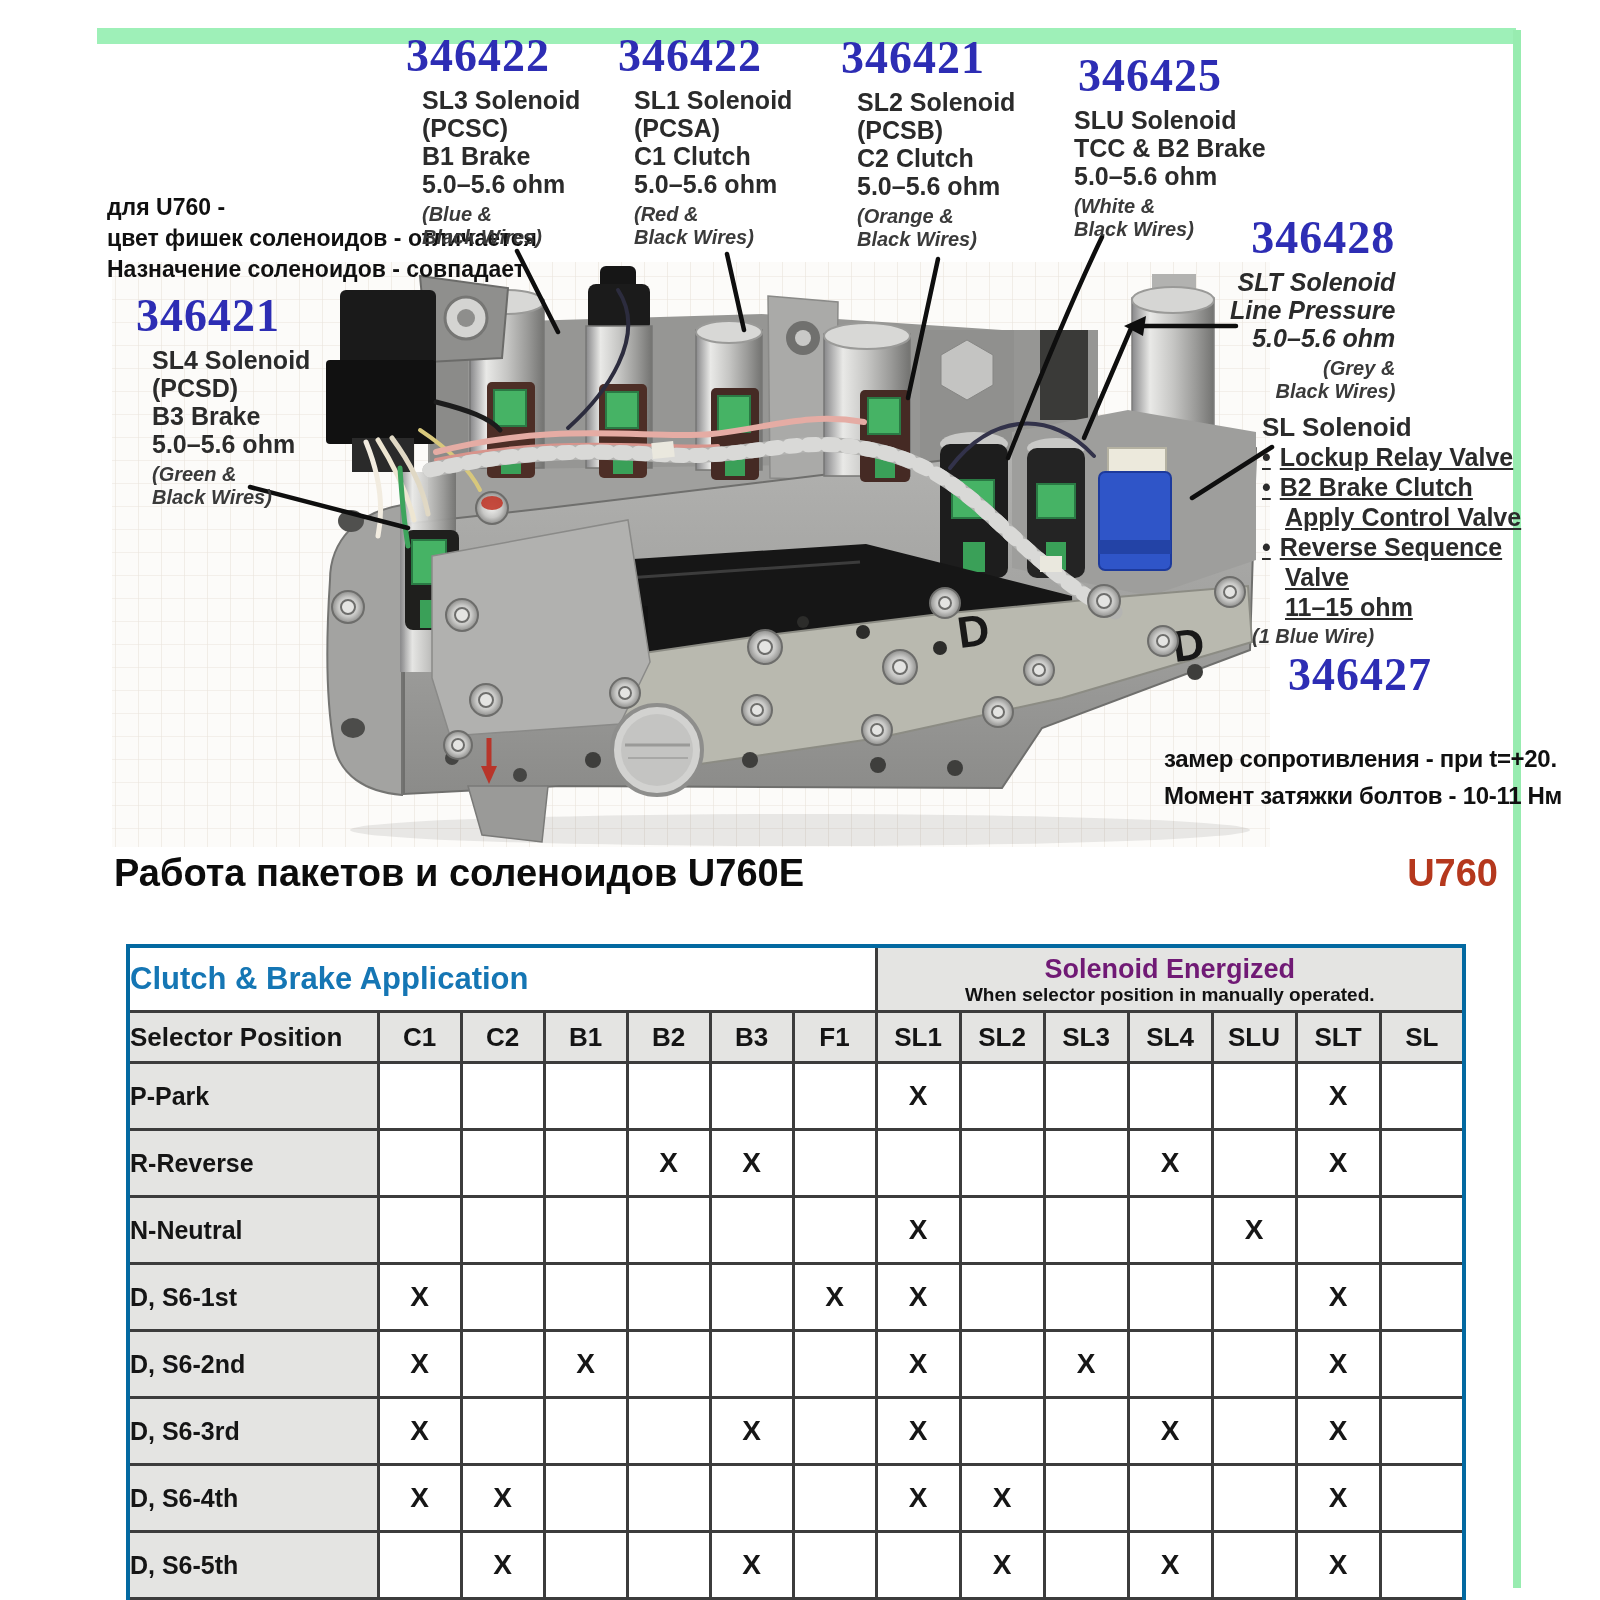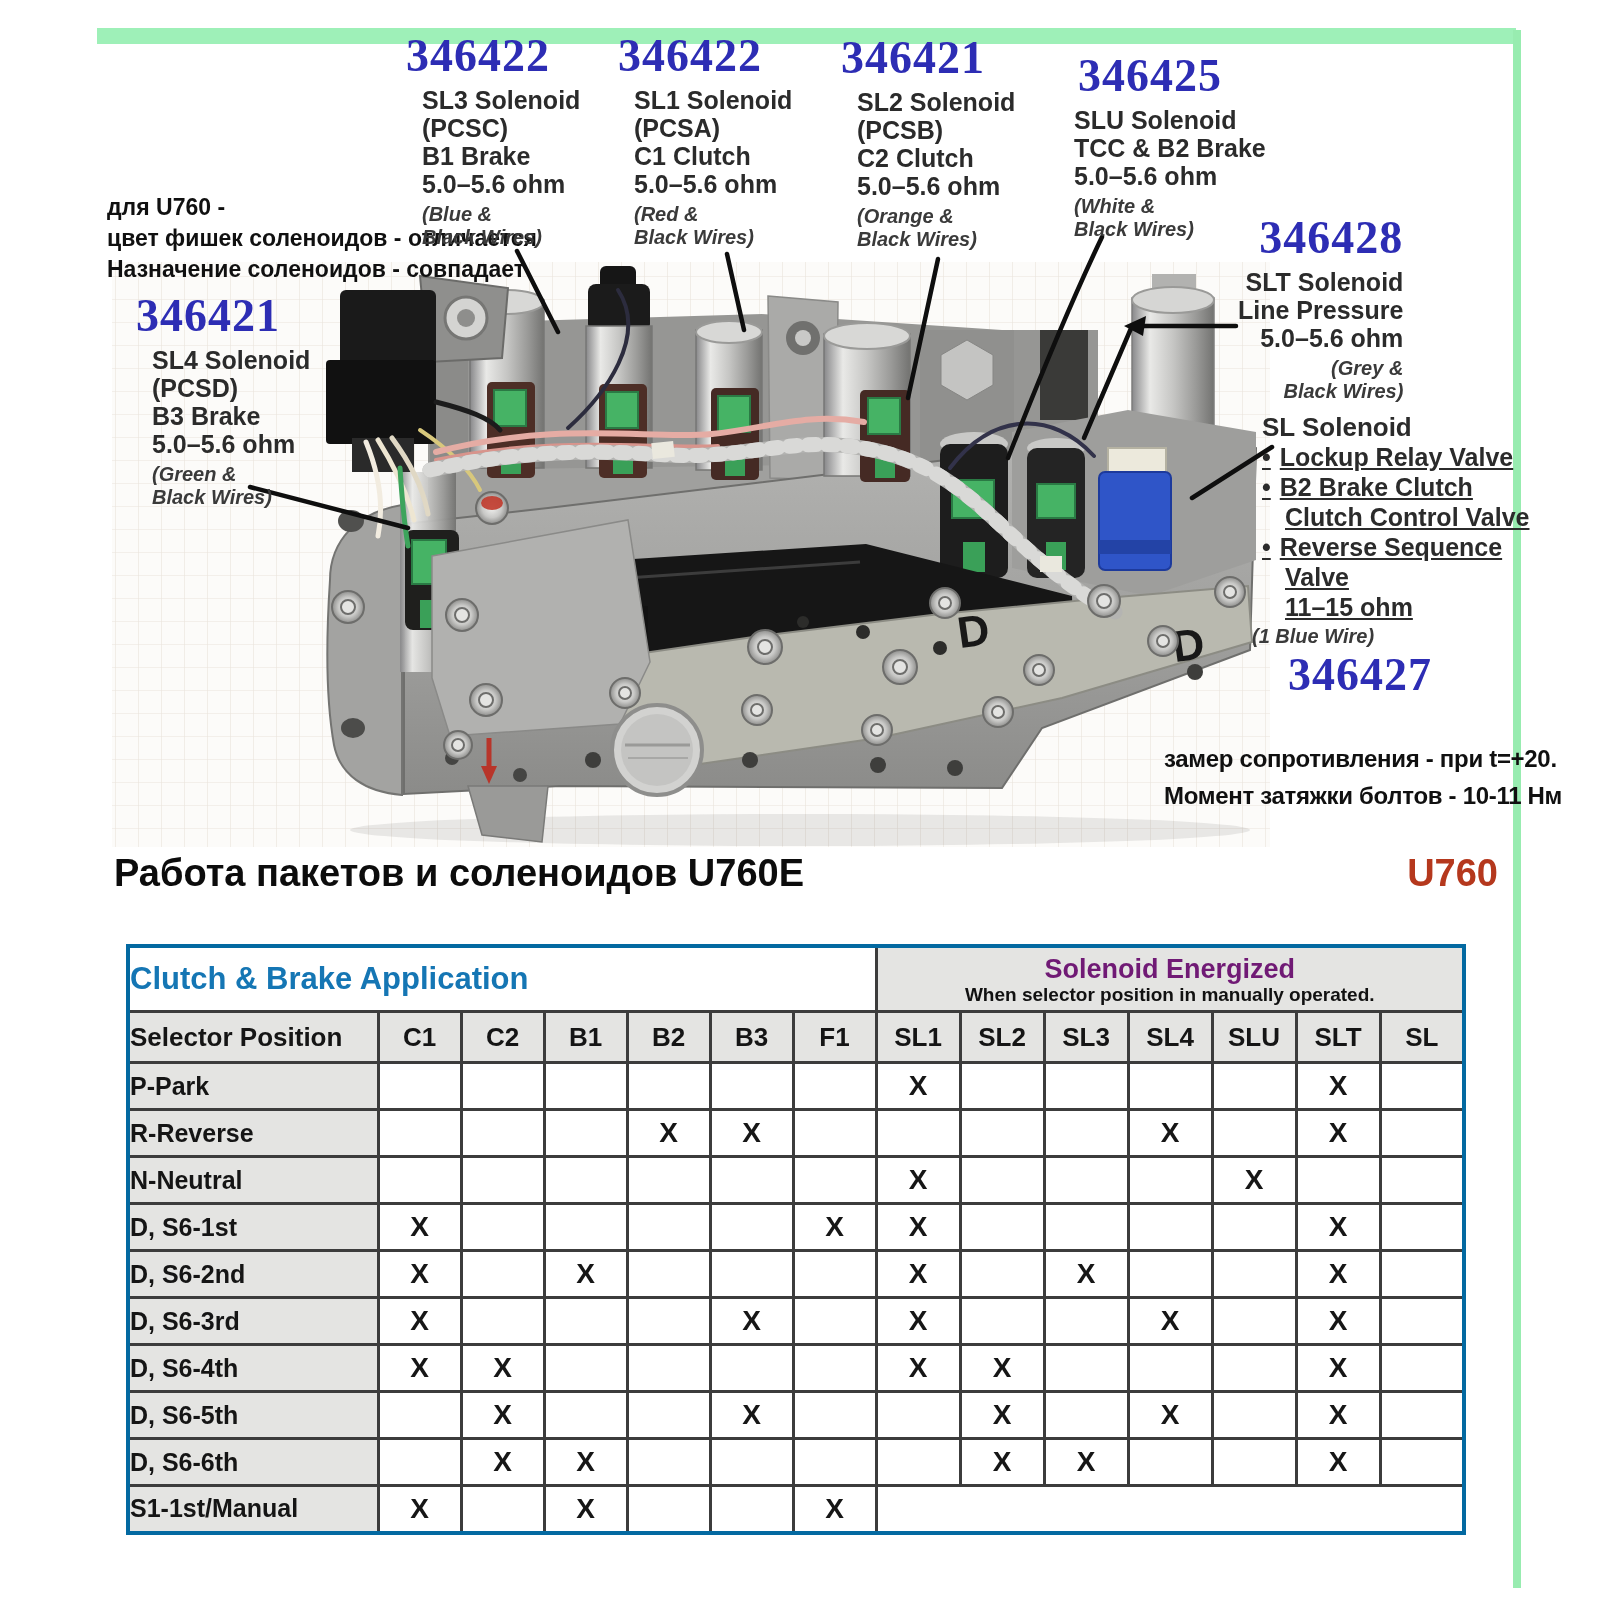--- a/index.html
+++ b/index.html
@@ -16,21 +16,21 @@
   .pnum + .bline{margin-top:6px;}
   .bwire{font-style:italic;font-weight:bold;font-size:20px;line-height:23px;color:#3a3a3a;margin-left:16px;}
   .bline + .bwire{margin-top:5px;}
   #blk-sl4{left:136px;top:292px;}
   #blk-sl3{left:406px;top:32px;}
   #blk-sl1{left:618px;top:32px;}
   #blk-sl2{left:841px;top:34px;}
   #blk-slu{left:1078px;top:52px;}
   #blk-slu .bline,#blk-slu .bwire{margin-left:-4px;}
   #blk-slt{left:1226px;top:214px;text-align:right;}
-  #blk-slt .bline,#blk-slt .bwire{margin-left:12px;}
+  #blk-slt .bline,#blk-slt .bwire{margin-left:4px;font-style:italic;}
   #blk-sl{left:1238px;top:412px;}
   #blk-sl .bline{margin-left:24px;font-size:26px;line-height:30px;}
   .bitem{font-weight:bold;font-size:25px;line-height:30px;color:#2b2b2b;padding-left:24px;text-decoration:underline;}
   .bitem .bdot{margin-right:9px;}
   .bitem.cont{padding-left:47px;}
   #blk-sl .bwire{margin-left:14px;margin-top:3px;}
   .pnum-last{margin:3px 0 0 50px;}
 
   .ru{position:absolute;font-weight:bold;color:#101010;}
   #note-left{left:107px;top:192px;font-size:23px;line-height:31px;}
@@ -44,21 +44,21 @@
              border:4px solid #0369a1;background:#ffffff;}
   #app-table th,#app-table td{border:3px solid #3c3c3c;padding:0;}
   col.cl{width:250px;} col.cc{width:83px;} col.cs{width:84px;}
   .h-clutch{background:#ffffff;color:#1576b4;font-size:31px;font-weight:bold;text-align:left;
             padding-left:16px;height:62px;}
   .h-sol{background:#e4e4e2;text-align:center;height:62px;vertical-align:middle;}
   .h-sol .t1{font-size:27px;font-weight:bold;line-height:30px;color:#701a75;}
   .h-sol .t2{font-size:19px;font-weight:bold;line-height:21px;color:#111111;}
   .h-rowhead{background:#e4e4e2;font-size:26px;font-weight:bold;text-align:left;padding-left:12px;height:48px;}
   .h-col{background:#e4e4e2;font-size:26px;font-weight:bold;text-align:center;}
-  tbody tr{height:47px;}
+  tbody tr{height:67px;}
   .rl{background:#e4e4e2;font-size:25px;font-weight:bold;text-align:left;padding-left:12px;}
   .cell{background:#ffffff;text-align:center;font-size:28px;font-weight:bold;color:#161616;}
   .ghost{border:none !important;background:transparent;}
 </style>
 </head>
 <body>
 
 <div class="page">
 
   <div class="band-top"></div>
@@ -335,21 +335,21 @@
       <div class="bline">SLT Solenoid</div>
       <div class="bline">Line Pressure</div>
       <div class="bline">5.0–5.6 ohm</div>
       <div class="bwire">(Grey &amp;</div>
       <div class="bwire">Black Wires)</div>
     </div>
   <div class="blk" id="blk-sl">
       <div class="bline">SL Solenoid</div>
       <div class="bitem"><span class="bdot">•</span><span class="btxt">Lockup Relay Valve</span></div>
       <div class="bitem"><span class="bdot">•</span><span class="btxt">B2 Brake Clutch</span></div>
-      <div class="bitem cont"><span class="btxt">Clutch Control Valve</span></div>
+      <div class="bitem cont"><span class="btxt">Apply Control Valve</span></div>
       <div class="bitem"><span class="bdot">•</span><span class="btxt">Reverse Sequence</span></div>
       <div class="bitem cont"><span class="btxt">Valve</span></div>
       <div class="bitem cont"><span class="btxt">11–15 ohm</span></div>
       <div class="bwire">(1 Blue Wire)</div>
       <div class="pnum pnum-last">346427</div>
     </div>
 
   <div class="ru" id="note-right">
       <div class="ruline">замер сопротивления - при t=+20.</div>
       <div class="ruline">Момент затяжки болтов - 10-11 Нм</div>

